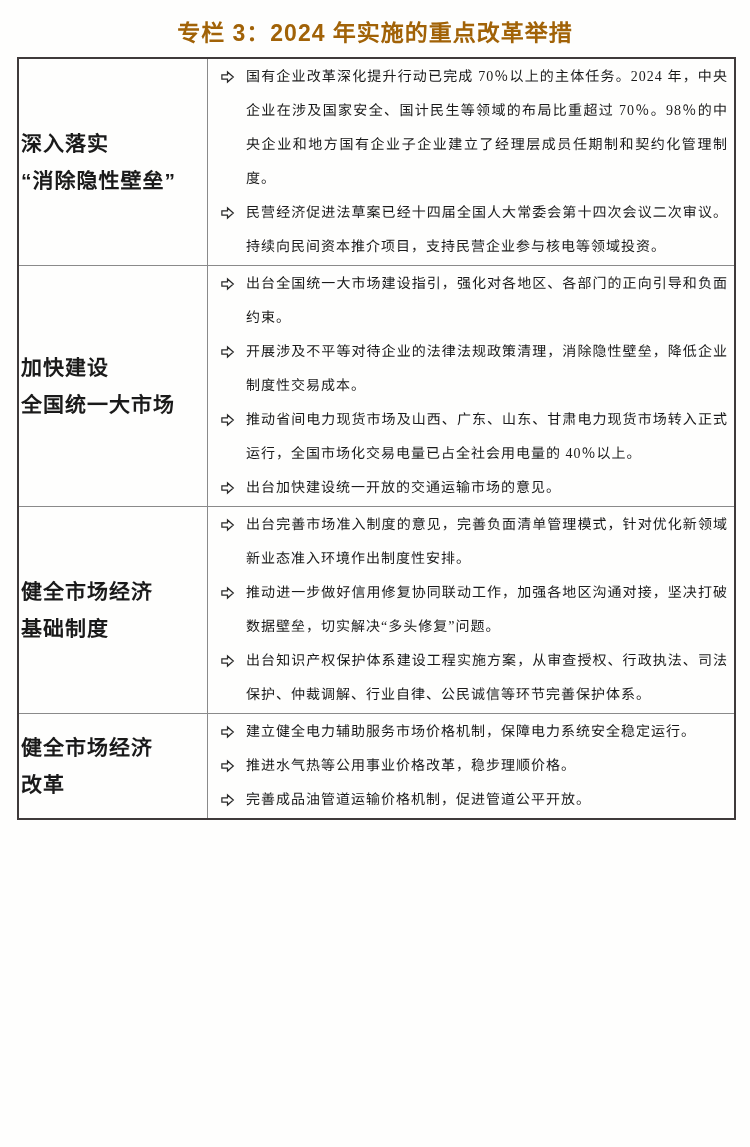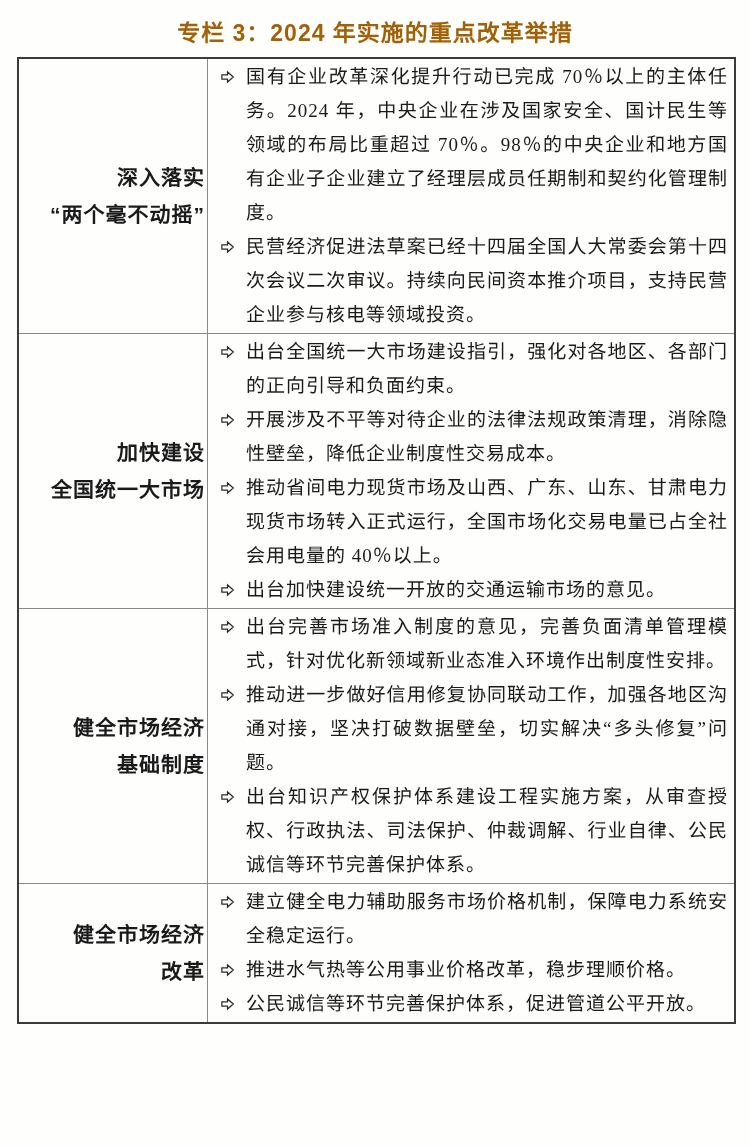--- a/index.html
+++ b/index.html
@@ -30,21 +30,21 @@
   }
   .t-row{
     display:flex;
     border-bottom:1px solid #8a8a8a;
   }
   .t-row:last-child{border-bottom:none;}
   .row-header{
     width:189px;min-width:189px;
     border-right:1px solid #8a8a8a;
     display:flex;flex-direction:column;
-    justify-content:center;align-items:flex-end;
+    justify-content:center;align-items:flex-start;
     text-align:center;
     font-family:"Liberation Sans","DejaVu Sans",sans-serif;
     font-weight:bold;
     font-size:21px;
     line-height:37px;
     letter-spacing:1px;
     padding:4px 2px;
     box-sizing:border-box;
   }
   .row-content{
@@ -57,37 +57,37 @@
     display:flex;align-items:flex-start;
   }
   .bullet-icon-box{
     width:38px;min-width:38px;
     display:flex;justify-content:center;
     padding-top:10px;
     box-sizing:border-box;
   }
   .bullet-text{
     flex:1;
-    font-size:19px;
+    font-size:14px;
     line-height:34px;
     letter-spacing:1px;
     text-align:justify;
     text-justify:inter-ideograph;
   }
 </style>
 </head>
 <body>
 
 <div class="page">
   <div class="title">专栏 3：2024 年实施的重点改革举措</div>
   <div class="reform-table">
       <div class="t-row">
         <div class="row-header">
           <span>深入落实</span>
-          <span>“两个毫不动摇”</span>
+          <span>“消除隐性壁垒”</span>
         </div>
         <div class="row-content">
           <ul class="bullets">
             <li class="bullet-item">
               <span class="bullet-icon-box">
                 <svg width="15" height="14" viewBox="0 0 16 14" aria-hidden="true">
                   <path d="M2 4.7 H8 V1.6 L14.2 7 L8 12.4 V9.3 H2 Z" fill="none" stroke="#2a2a2a" stroke-width="1.3" stroke-linejoin="miter"></path>
                 </svg>
               </span>
               <span class="bullet-text">国有企业改革深化提升行动已完成 70％以上的主体任务。2024 年，中央企业在涉及国家安全、国计民生等领域的布局比重超过 70％。98％的中央企业和地方国有企业子企业建立了经理层成员任期制和契约化管理制度。</span>
@@ -201,19 +201,19 @@
                 </svg>
               </span>
               <span class="bullet-text">推进水气热等公用事业价格改革，稳步理顺价格。</span>
             </li>
             <li class="bullet-item">
               <span class="bullet-icon-box">
                 <svg width="15" height="14" viewBox="0 0 16 14" aria-hidden="true">
                   <path d="M2 4.7 H8 V1.6 L14.2 7 L8 12.4 V9.3 H2 Z" fill="none" stroke="#2a2a2a" stroke-width="1.3" stroke-linejoin="miter"></path>
                 </svg>
               </span>
-              <span class="bullet-text">公民诚信等环节完善保护体系，促进管道公平开放。</span>
+              <span class="bullet-text">完善成品油管道运输价格机制，促进管道公平开放。</span>
             </li>
           </ul>
         </div>
       </div>
     </div>
 </div>
 
 </body></html>

